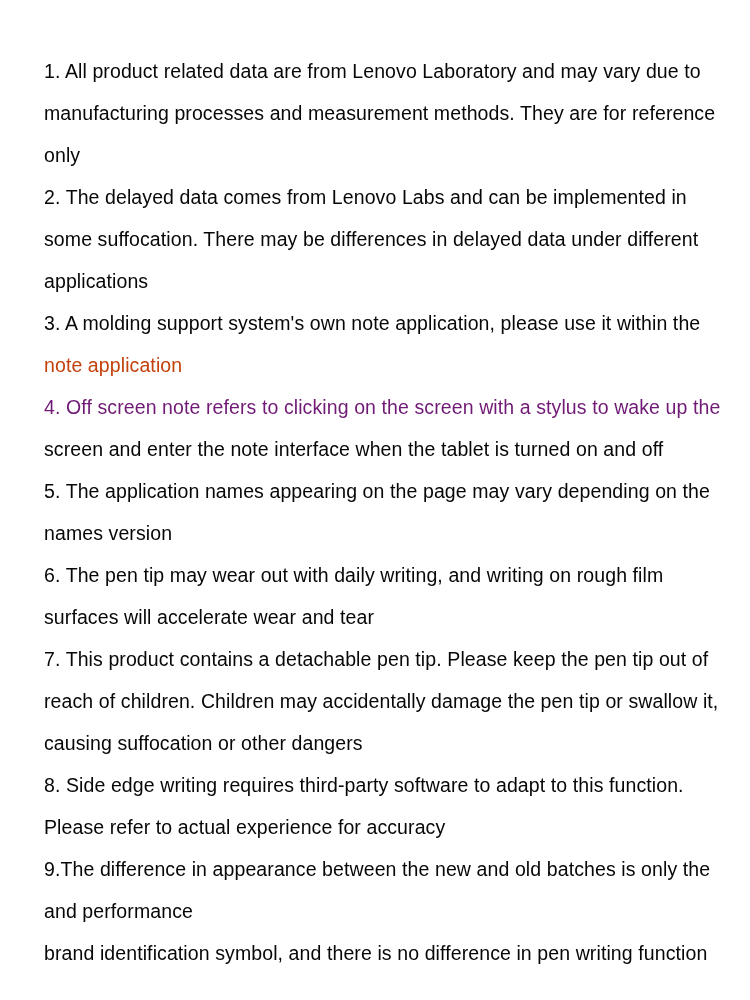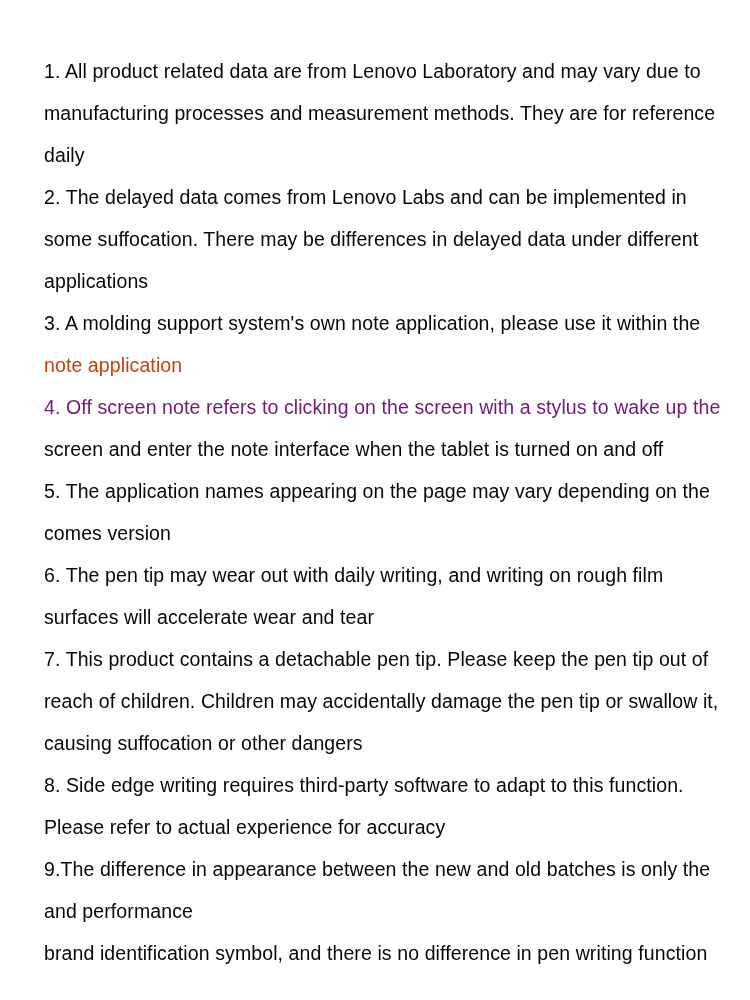--- a/index.html
+++ b/index.html
@@ -33,42 +33,42 @@
   }
 </style>
 </head>
 <body style="background: rgb(255, 255, 255);">
 
 <div class="page">
 
   <div class="note-item">
     <div class="note-line" style="color: rgb(7, 7, 7);">1. All product related data are from Lenovo Laboratory and may vary due to</div>
     <div class="note-line" style="color: rgb(7, 7, 7);">manufacturing processes and measurement methods. They are for reference</div>
-    <div class="note-line" style="color: rgb(7, 7, 7);">daily</div>
+    <div class="note-line" style="color: rgb(7, 7, 7);">only</div>
   </div>
 
   <div class="note-item">
     <div class="note-line" style="color: rgb(7, 7, 7);">2. The delayed data comes from Lenovo Labs and can be implemented in</div>
     <div class="note-line" style="color: rgb(7, 7, 7);">some suffocation. There may be differences in delayed data under different</div>
     <div class="note-line" style="color: rgb(7, 7, 7);">applications</div>
   </div>
 
   <div class="note-item">
     <div class="note-line" style="color: rgb(7, 7, 7);">3. A molding support system's own note application, please use it within the</div>
     <div class="note-line" style="color: #c2410c;">note application</div>
   </div>
 
   <div class="note-item">
     <div class="note-line" style="color: #701a75;">4. Off screen note refers to clicking on the screen with a stylus to wake up the</div>
     <div class="note-line" style="color: rgb(7, 7, 7);">screen and enter the note interface when the tablet is turned on and off</div>
   </div>
 
   <div class="note-item">
     <div class="note-line" style="color: rgb(7, 7, 7);">5. The application names appearing on the page may vary depending on the</div>
-    <div class="note-line" style="color: rgb(7, 7, 7);">comes version</div>
+    <div class="note-line" style="color: rgb(7, 7, 7);">names version</div>
   </div>
 
   <div class="note-item">
     <div class="note-line" style="color: rgb(7, 7, 7);">6. The pen tip may wear out with daily writing, and writing on rough film</div>
     <div class="note-line" style="color: rgb(7, 7, 7);">surfaces will accelerate wear and tear</div>
   </div>
 
   <div class="note-item">
     <div class="note-line" style="color: rgb(7, 7, 7);">7. This product contains a detachable pen tip. Please keep the pen tip out of</div>
     <div class="note-line" style="color: rgb(7, 7, 7);">reach of children. Children may accidentally damage the pen tip or swallow it,</div>

